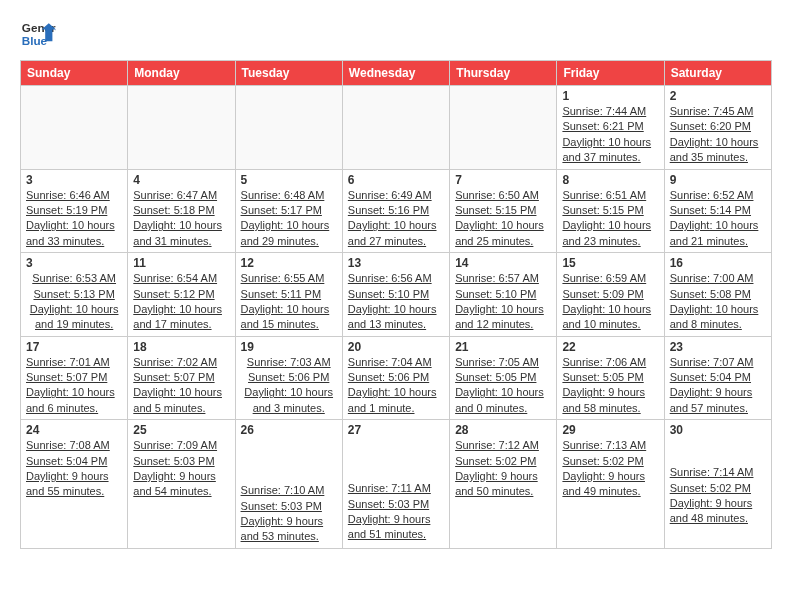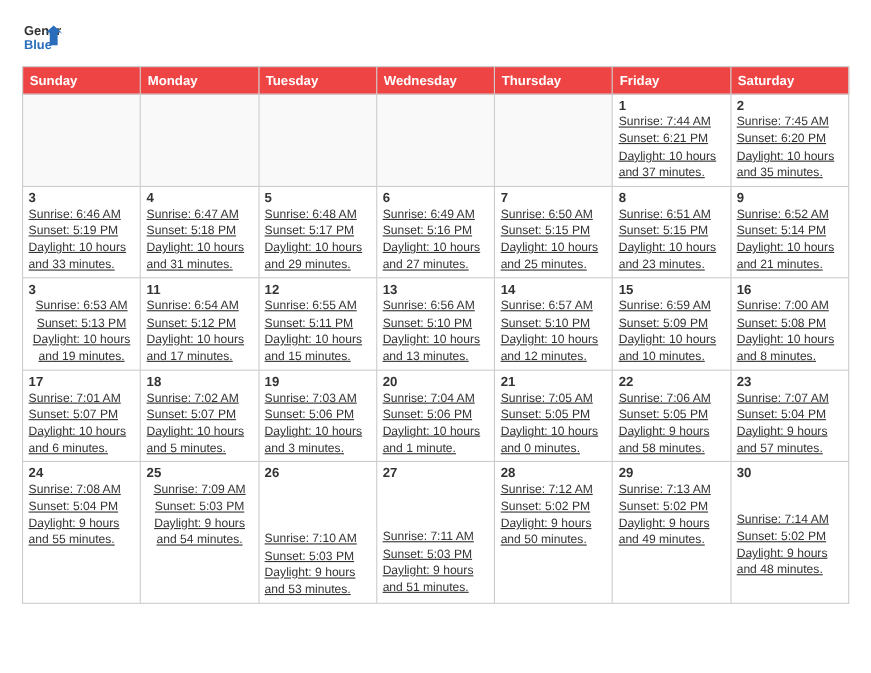--- a/index.html
+++ b/index.html
@@ -247,21 +247,21 @@
           </td>
           <td>
             <span class="day-num">18</span>
             <div class="day-info" style="white-space: pre-line;">Sunrise: 7:02 AM
 Sunset: 5:07 PM
 Daylight: 10 hours
 and 5 minutes.</div>
           </td>
           <td>
             <span class="day-num">19</span>
-            <div class="day-info" style="white-space: pre-line;">Sunrise: 7:03 AM
+            <div class="day-info" style="white-space: pre-line; text-align: center;">Sunrise: 7:03 AM
 Sunset: 5:06 PM
 Daylight: 10 hours
 and 3 minutes.</div>
           </td>
           <td>
             <span class="day-num">20</span>
             <div class="day-info" style="white-space: pre-line;">Sunrise: 7:04 AM
 Sunset: 5:06 PM
 Daylight: 10 hours
 and 1 minute.</div>
@@ -291,21 +291,21 @@
         <tr>
           <td>
             <span class="day-num">24</span>
             <div class="day-info" style="white-space: pre-line;">Sunrise: 7:08 AM
 Sunset: 5:04 PM
 Daylight: 9 hours
 and 55 minutes.</div>
           </td>
           <td>
             <span class="day-num">25</span>
-            <div class="day-info" style="white-space: pre-line; text-align: center;">Sunrise: 7:09 AM
+            <div class="day-info" style="white-space: pre-line;">Sunrise: 7:09 AM
 Sunset: 5:03 PM
 Daylight: 9 hours
 and 54 minutes.</div>
           </td>
           <td>
             <span class="day-num">26</span>
             <div class="day-info" style="white-space: pre-line; margin-top: 46px;">Sunrise: 7:10 AM
 Sunset: 5:03 PM
 Daylight: 9 hours
 and 53 minutes.</div>

